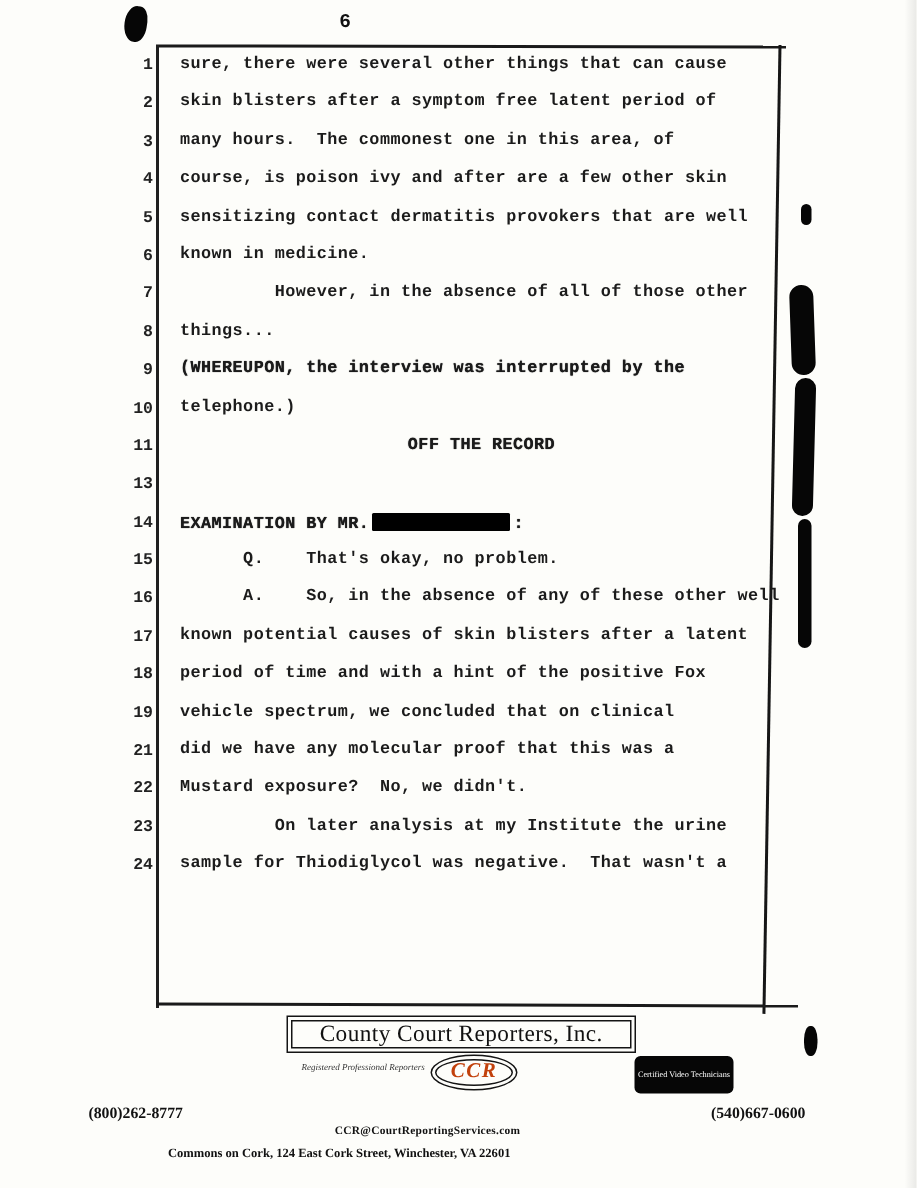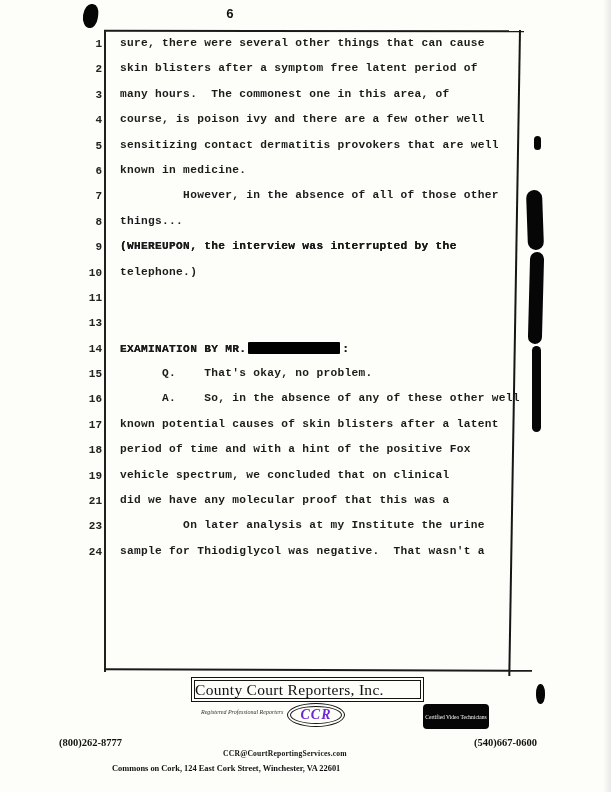--- a/index.html
+++ b/index.html
@@ -47,40 +47,40 @@
   .a-bar2{left:529px;top:252px;width:14px;height:92px;border-radius:7px;transform:rotate(1.5deg);}
   .a-bar3{left:532px;top:346px;width:9px;height:86px;border-radius:5px;}
   .a-botmark{left:536px;top:684px;width:9px;height:20px;border-radius:45%;}
   
   .f-logo-box{
     position:absolute;left:191px;top:677px;width:233px;height:25px;
     border:1.5px solid #141414;background:#fdfdfa;box-sizing:border-box;
   }
   .f-logo-inner{
     position:absolute;inset:2px;border:1px solid #141414;
-    display:flex;align-items:center;justify-content:flex-start;
+    display:flex;align-items:center;justify-content:center;
   }
   .f-company{
     font-family:"Liberation Serif",serif;font-size:15.5px;color:#111;
     white-space:nowrap;letter-spacing:.3px;
   }
   .f-tag-left{
     position:absolute;left:201px;top:709px;width:110px;
     font:400 6px "Liberation Serif",serif;font-style:italic;color:#333;
   }
   .f-oval{
     position:absolute;left:287px;top:703px;width:58px;height:24px;
     border:1.5px solid #141414;border-radius:50%;box-sizing:border-box;
     display:flex;align-items:center;justify-content:center;background:#fdfdfa;
   }
   .f-oval::after{
     content:"";position:absolute;inset:2px;border:1px solid #141414;border-radius:50%;
   }
   .f-oval span{
-    font:700 14px "Liberation Serif",serif;font-style:italic;color:#6d28d9;letter-spacing:1px;
+    font:700 14px "Liberation Serif",serif;font-style:italic;color:#c2410c;letter-spacing:1px;
   }
   .f-tag-right{
     position:absolute;left:423px;top:704px;width:66px;height:25px;
     background:#060606;border-radius:4px;color:#fff;
     font:400 5.5px "Liberation Serif",serif;
     display:flex;align-items:center;justify-content:center;text-align:center;
   }
   .f-phone-left{position:absolute;left:59px;top:737px;font:700 10.5px "Liberation Serif",serif;color:#111;}
   .f-address{position:absolute;left:112px;top:739px;width:314px;text-align:left;font:700 8.4px "Liberation Serif",serif;color:#111;margin-top:25px;}
   .f-phone-right{position:absolute;left:474px;top:737px;font:700 10.5px "Liberation Serif",serif;color:#111;}
@@ -116,21 +116,21 @@
       <div class="row">
         <span class="ln">2</span>
         <span class="txt">skin blisters after a symptom free latent period of</span>
       </div>
       <div class="row">
         <span class="ln">3</span>
         <span class="txt">many hours.  The commonest one in this area, of</span>
       </div>
       <div class="row">
         <span class="ln">4</span>
-        <span class="txt">course, is poison ivy and there are a few other well</span>
+        <span class="txt">course, is poison ivy and after are a few other skin</span>
       </div>
       <div class="row">
         <span class="ln">5</span>
         <span class="txt">sensitizing contact dermatitis provokers that are well</span>
       </div>
       <div class="row">
         <span class="ln">6</span>
         <span class="txt">known in medicine.</span>
       </div>
       <div class="row">
@@ -144,20 +144,21 @@
       <div class="row">
         <span class="ln">9</span>
         <span class="txt b">(WHEREUPON, the interview was interrupted by the</span>
       </div>
       <div class="row">
         <span class="ln">10</span>
         <span class="txt">telephone.)</span>
       </div>
       <div class="row">
         <span class="ln">11</span>
+        <span class="txt b c">OFF THE RECORD</span>
       </div>
       <div class="row">
         <span class="ln">13</span>
       </div>
       <div class="row">
         <span class="ln">14</span>
         <span class="txt b">EXAMINATION BY MR.<span class="redact"></span>:</span>
       </div>
       <div class="row">
         <span class="ln">15</span>
@@ -175,20 +176,24 @@
         <span class="ln">18</span>
         <span class="txt">period of time and with a hint of the positive Fox</span>
       </div>
       <div class="row">
         <span class="ln">19</span>
         <span class="txt">vehicle spectrum, we concluded that on clinical</span>
       </div>
       <div class="row">
         <span class="ln">21</span>
         <span class="txt">did we have any molecular proof that this was a</span>
+      </div>
+      <div class="row">
+        <span class="ln">22</span>
+        <span class="txt">Mustard exposure?  No, we didn't.</span>
       </div>
       <div class="row">
         <span class="ln">23</span>
         <span class="txt">         On later analysis at my Institute the urine</span>
       </div>
       <div class="row">
         <span class="ln">24</span>
         <span class="txt">sample for Thiodiglycol was negative.  That wasn't a</span>
       </div>
     </div>

